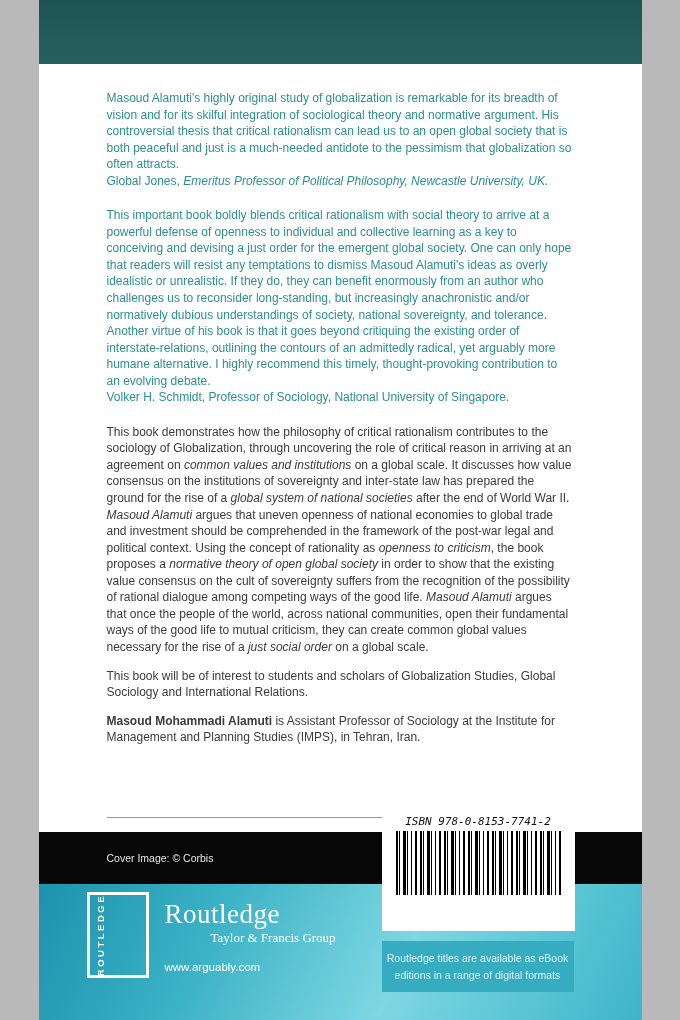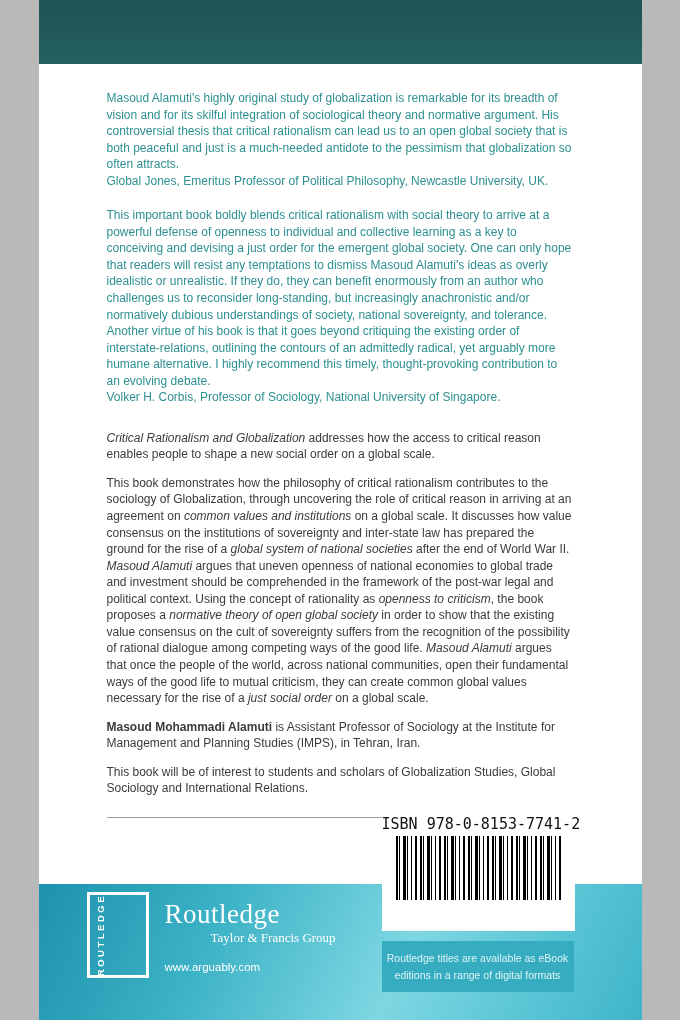--- a/index.html
+++ b/index.html
@@ -34,60 +34,62 @@
   .colophon .vert { writing-mode:vertical-rl; transform:rotate(180deg); color:#ffffff; font-size:9.5px; font-weight:bold; letter-spacing:2.5px; margin-left:5px; white-space:nowrap; }
 
   .brand { position:absolute; left:126px; top:16px; color:#ffffff; }
   .wordmark { font-family:"Liberation Serif", serif; font-size:27px; letter-spacing:0.5px; line-height:1.05; }
   .group { font-family:"Liberation Serif", serif; font-size:13px; margin-top:2px;margin-left:46px; }
   .url { font-size:11.5px; margin-top:15px; }
 
   .ebook-box { position:absolute; right:68px; bottom:28px; width:192px; background:#36acc0; color:#dcf3f6; font-size:10.5px; line-height:1.55; padding:9px 5px; text-align:center; }
 
   .barcode-box { position:absolute; right:67px; top:812px; width:193px; height:119px; background:#ffffff; z-index:3; text-align:center; padding-top:3px; }
-  .isbn { font-family:"DejaVu Sans Mono", monospace; font-size:15px; color:#111111; white-space:nowrap; }
+  .isbn { font-family:"DejaVu Sans Mono", monospace; font-size:11px; color:#111111; white-space:nowrap;font-style:italic; }
   .bars { height:64px; margin:3px 14px 2px 14px;
           background:repeating-linear-gradient(90deg,
             #000 0 2px, #fff 2px 3px, #000 3px 4px, #fff 4px 7px,
             #000 7px 10px, #fff 10px 11px, #000 11px 12px, #fff 12px 15px,
             #000 15px 16px, #fff 16px 19px, #000 19px 21px, #fff 21px 24px); }
   .number { font-family:"DejaVu Sans Mono", monospace; font-size:13px; letter-spacing:1.5px; color:#111111; }
 </style>
 </head>
 <body>
 
 <div class="cover">
 
   <div class="top-band"></div>
 
   <div class="content">
 
     <div class="quote-block">
       <div>Masoud Alamuti's highly original study of globalization is remarkable for its breadth of vision and for its skilful integration of sociological theory and normative argument. His controversial thesis that critical rationalism can lead us to an open global society that is both peaceful and just is a much-needed antidote to the pessimism that globalization so often attracts.</div>
-      <div class="attr"><span>Global Jones, </span><span style="">Emeritus Professor of Political Philosophy, Newcastle University, UK.</span></div>
+      <div class="attr"><span>Global Jones, </span><span style="font-style: italic;">Emeritus Professor of Political Philosophy, Newcastle University, UK.</span></div>
     </div>
 
     <div class="quote-block">
       <div>This important book boldly blends critical rationalism with social theory to arrive at a powerful defense of openness to individual and collective learning as a key to conceiving and devising a just order for the emergent global society. One can only hope that readers will resist any temptations to dismiss Masoud Alamuti's ideas as overly idealistic or unrealistic. If they do, they can benefit enormously from an author who challenges us to reconsider long-standing, but increasingly anachronistic and/or normatively dubious understandings of society, national sovereignty, and tolerance. Another virtue of his book is that it goes beyond critiquing the existing order of interstate-relations, outlining the contours of an admittedly radical, yet arguably more humane alternative. I highly recommend this timely, thought-provoking contribution to an evolving debate.</div>
-      <div class="attr"><span>Volker H. Corbis, </span><span style="">Professor of Sociology, National University of Singapore.</span></div>
+      <div class="attr"><span>Volker H. Schmidt, </span><span style="">Professor of Sociology, National University of Singapore.</span></div>
     </div>
 
     <div class="desc">
-      <p class="para first-desc"><span style="font-style: italic;">Critical Rationalism and Globalization</span><span> addresses how the access to critical reason enables people to shape a new social order on a global scale.</span></p>
       <p class="para"><span>This book demonstrates how the philosophy of critical rationalism contributes to the sociology of Globalization, through uncovering the role of critical reason in arriving at an agreement on </span><span style="font-style: italic;">common values and institutions</span><span> on a global scale. It discusses how value consensus on the institutions of sovereignty and inter-state law has prepared the ground for the rise of a </span><span style="font-style: italic;">global system of national societies</span><span> after the end of World War II. </span><span style="font-style: italic;">Masoud Alamuti</span><span> argues that uneven openness of national economies to global trade and investment should be comprehended in the framework of the post-war legal and political context. Using the concept of rationality as </span><span style="font-style: italic;">openness to criticism</span><span>, the book proposes a </span><span style="font-style: italic;">normative theory of open global society</span><span> in order to show that the existing value consensus on the cult of sovereignty suffers from the recognition of the possibility of rational dialogue among competing ways of the good life. </span><span style="font-style: italic;">Masoud Alamuti</span><span> argues that once the people of the world, across national communities, open their fundamental ways of the good life to mutual criticism, they can create common global values necessary for the rise of a </span><span style="font-style: italic;">just social order</span><span> on a global scale.</span></p>
+      <p class="para"><span>This book will be of interest to students and scholars of Globalization Studies, Global Sociology and International Relations.</span></p>
       <p class="para"><span style="font-weight: 700;">Masoud Mohammadi Alamuti</span><span> is Assistant Professor of Sociology at the Institute for Management and Planning Studies (IMPS), in Tehran, Iran.</span></p>
-      <p class="para"><span>This book will be of interest to students and scholars of Globalization Studies, Global Sociology and International Relations.</span></p>
     </div>
 
     <div class="category-row">
       <div class="rule"></div>
     </div>
 
   </div>
 
+  <div class="black-band">
+    <span>Cover Image: © Corbis</span>
+  </div>
 
   <div class="footer">
     <div class="colophon">
       <span class="vert">ROUTLEDGE</span>
     </div>
     <div class="brand">
       <div class="wordmark">Routledge</div>
       <div class="group">Taylor &amp; Francis Group</div>
       <div class="url">www.arguably.com</div>
     </div>

